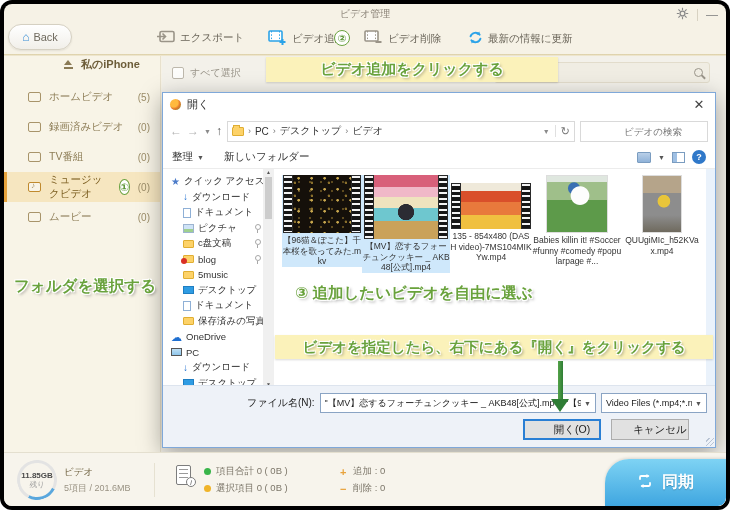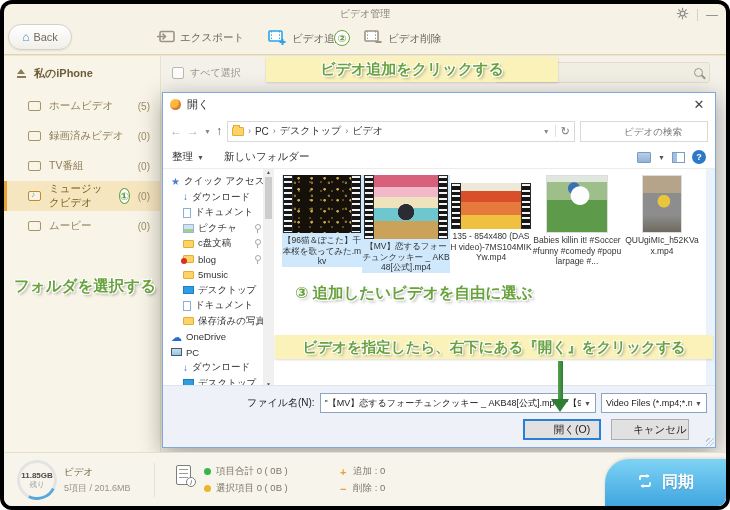--- a/index.html
+++ b/index.html
@@ -19,21 +19,21 @@
     font-size:11px; color:#6f6a5e; box-shadow:0 1px 2px rgba(0,0,0,.08); }
   .home-g { color:#3a8fd6; font-size:12px; line-height:12px; }
 
   .tb-item { position:absolute; top:26px; display:flex; align-items:center; gap:5px; font-size:10.5px; color:#6b665a; cursor:default; }
   .num-badge { display:inline-flex; width:16px; height:16px; border:1.5px solid #6aa23f; border-radius:50%;
     background:#fff; color:#5c9637; font-size:10.5px; font-weight:bold; align-items:center; justify-content:center; }
   .gold-line { position:absolute; left:0; right:0; top:50px; height:2px; background:linear-gradient(#d9cb9e,#f4eedb); }
 
   
   .sidebar { position:absolute; left:0; top:52px; width:157px; bottom:54px; background:#f8f4e7; border-right:1px solid #e8e1cd; }
-  .device-row { display:flex; align-items:center; gap:7px; padding:10px 0 10px 12px; font-size:11px; font-weight:bold; color:#6d5d39; }
+  .device-row { display:flex; align-items:center; gap:7px; padding:1px 0 10px 12px; font-size:11px; font-weight:bold; color:#6d5d39;margin-left:47px; }
   .eject { width:11px; height:10px; position:relative; }
   .eject::before { content:""; position:absolute; left:1px; top:0; border-left:4.5px solid transparent; border-right:4.5px solid transparent; border-bottom:5px solid #8a7a55; }
   .eject::after { content:""; position:absolute; left:1px; bottom:1px; width:9px; height:2px; background:#8a7a55; }
   .side-item { height:30px; display:flex; align-items:center; gap:8px; padding-left:24px; padding-right:10px;
     font-size:10.5px; color:#8d7d57; position:relative; }
   .side-item .cnt { margin-left:auto; color:#9b8c67; font-size:10px; }
   .side-item.sel { background:#f6e6c0; border-left:3px solid #e6a33c; padding-left:21px; color:#7a5c1e; }
   .si { width:13px; height:10px; border:1.3px solid #a8946a; border-radius:2px; flex:none; position:relative; background:#f8f4e7; }
   .si.music::after { content:"♪"; position:absolute; left:2px; top:-2px; font-size:8px; color:#a8946a; }
   .si.sel-ic { border-color:#c08a2e; }
@@ -229,20 +229,31 @@
     <span>
       <svg width="19" height="15" viewBox="0 0 19 15">
             <rect x="1" y="1" width="13" height="10" rx="1" fill="#fff" stroke="#9a9488" stroke-width="1.6"></rect>
             <path d="M3.5 1v10M11.5 1v10" stroke="#9a9488" stroke-width="1" stroke-dasharray="1.5 1.8"></path>
             <path d="M11.5 12h6" stroke="#9a9488" stroke-width="2"></path>
           </svg>
     </span>
     <span>ビデオ削除</span>
   </div>
 
+  <div class="tb-item" style="left:464px;">
+    <span>
+      <svg width="15" height="15" viewBox="0 0 16 16">
+            <path d="M13.3 9.2A5.6 5.6 0 0 1 3.6 11" fill="none" stroke="#2ba3e8" stroke-width="2" stroke-linecap="round"></path>
+            <path d="M2.7 6.8A5.6 5.6 0 0 1 12.4 5" fill="none" stroke="#2ba3e8" stroke-width="2" stroke-linecap="round"></path>
+            <path d="M12.2 1.6l.4 3.8-3.6-.6z" fill="#2ba3e8"></path>
+            <path d="M3.8 14.4l-.4-3.8 3.6.6z" fill="#2ba3e8"></path>
+          </svg>
+    </span>
+    <span>最新の情報に更新</span>
+  </div>
 
   <div class="gold-line"></div>
 
   <div class="sidebar">
     <div class="device-row">
       <span class="eject"></span>
       <span>私のiPhone</span>
     </div>
     <div class="side-item">
       <span class="si"></span>

